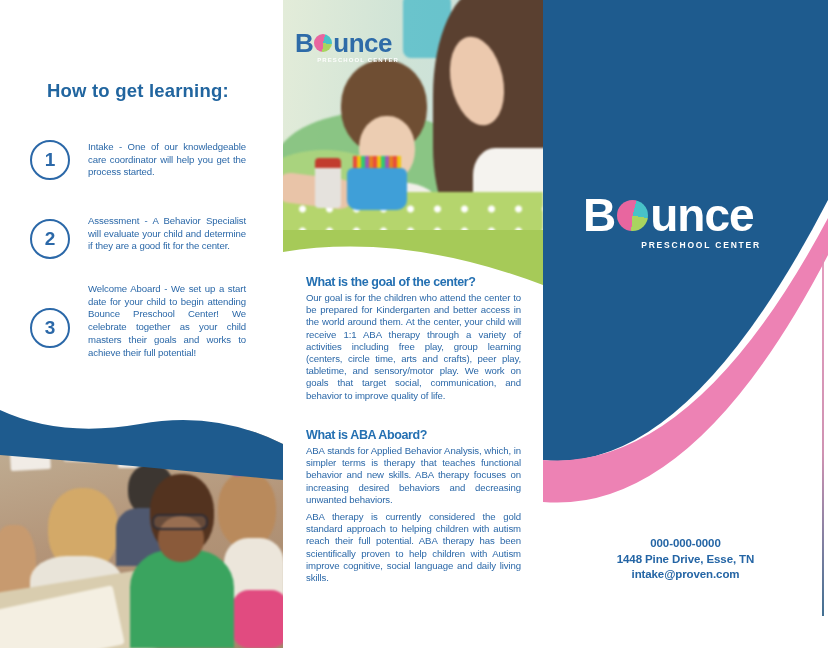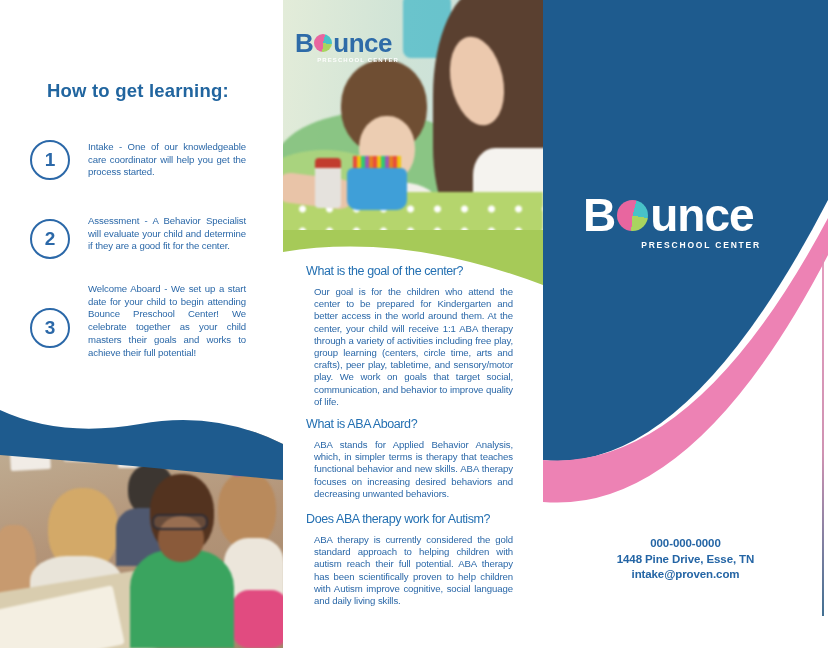--- a/index.html
+++ b/index.html
@@ -88,22 +88,22 @@
   .ball{display:inline-block;border-radius:50%;
     background:conic-gradient(from 15deg,#48c2c8 0deg 85deg,#a9d45f 85deg 170deg,#e8669f 170deg 360deg);}
   .logo-middle{position:absolute;left:295px;top:30px;z-index:4;width:104px;}
   .logo-middle .word{font-size:26px;color:#2e6ba8;letter-spacing:-.5px;}
   .logo-middle .ball{width:18px;height:18px;margin:0 1px;}
   .logo-middle .tagline{margin-top:1px;font-size:6px;letter-spacing:1.1px;color:rgba(255,255,255,.95);text-align:right;font-weight:bold;}
 
   .green-wave{position:absolute;left:283px;top:230px;z-index:3;}
 
   .sec{position:absolute;left:306px;width:215px;}
-  .sec h2{margin:1px 0 3px 0;font-size:12.5px;letter-spacing:-.4px;font-weight:normal;color:#2470b2;}
-  .sec p{margin:8px;font-size:9.6px;line-height:12.2px;color:#2b68a8;text-align:justify;letter-spacing:-.1px;}
+  .sec h2{margin:12px 0 3px 0;font-size:12.5px;letter-spacing:-.4px;font-weight:bold;color:#2470b2;}
+  .sec p{margin:0;font-size:9.6px;line-height:12.2px;color:#2b68a8;text-align:justify;letter-spacing:-.1px;}
   .sec1{top:263px}.sec2{top:416px}.sec3{top:511px}
 
   
   .panel-right{position:absolute;left:543px;top:0;width:285px;height:648px;}
   .cover-svg{position:absolute;left:0;top:0;}
   .logo-right{position:absolute;left:40px;top:192px;width:178px;}
   .logo-right .word{font-size:46px;color:#ffffff;letter-spacing:-1px;}
   .logo-right .ball{width:31px;height:31px;margin:0 2px;}
   .logo-right .tagline{margin-top:3px;font-size:8.5px;letter-spacing:1.8px;color:#ffffff;text-align:right;font-weight:bold;}
   .contact{position:absolute;left:0;right:0;top:536px;text-align:center;
@@ -208,21 +208,20 @@
       <h2>What is the goal of the center?</h2>
       <p>Our goal is for the children who attend the center to be prepared for Kindergarten and better access in the world around them. At the center, your child will receive 1:1 ABA therapy through a variety of activities including free play, group learning (centers, circle time, arts and crafts), peer play, tabletime, and sensory/motor play. We work on goals that target social, communication, and behavior to improve quality of life.</p>
     </article>
 
     <article class="sec sec2">
       <h2>What is ABA Aboard?</h2>
       <p>ABA stands for Applied Behavior Analysis, which, in simpler terms is therapy that teaches functional behavior and new skills. ABA therapy focuses on increasing desired behaviors and decreasing unwanted behaviors.</p>
     </article>
 
     <article class="sec sec3">
-      <h2>Does ABA therapy work for Autism?</h2>
       <p>ABA therapy is currently considered the gold standard approach to helping children with autism reach their full potential. ABA therapy has been scientifically proven to help children with Autism improve cognitive, social language and daily living skills.</p>
     </article>
   </section>
 
   <section class="panel-right">
     <svg class="cover-svg" width="285" height="648" viewBox="0 0 285 648">
       <path fill="#1e5b8e" d="M0 0 H285 V200 Q142 476 0 460 Z"></path>
       <path fill="#ed82b4" d="M0 460 Q150 472 285 218 L285 255 Q150 515 0 502 Z"></path>
     </svg>
 

